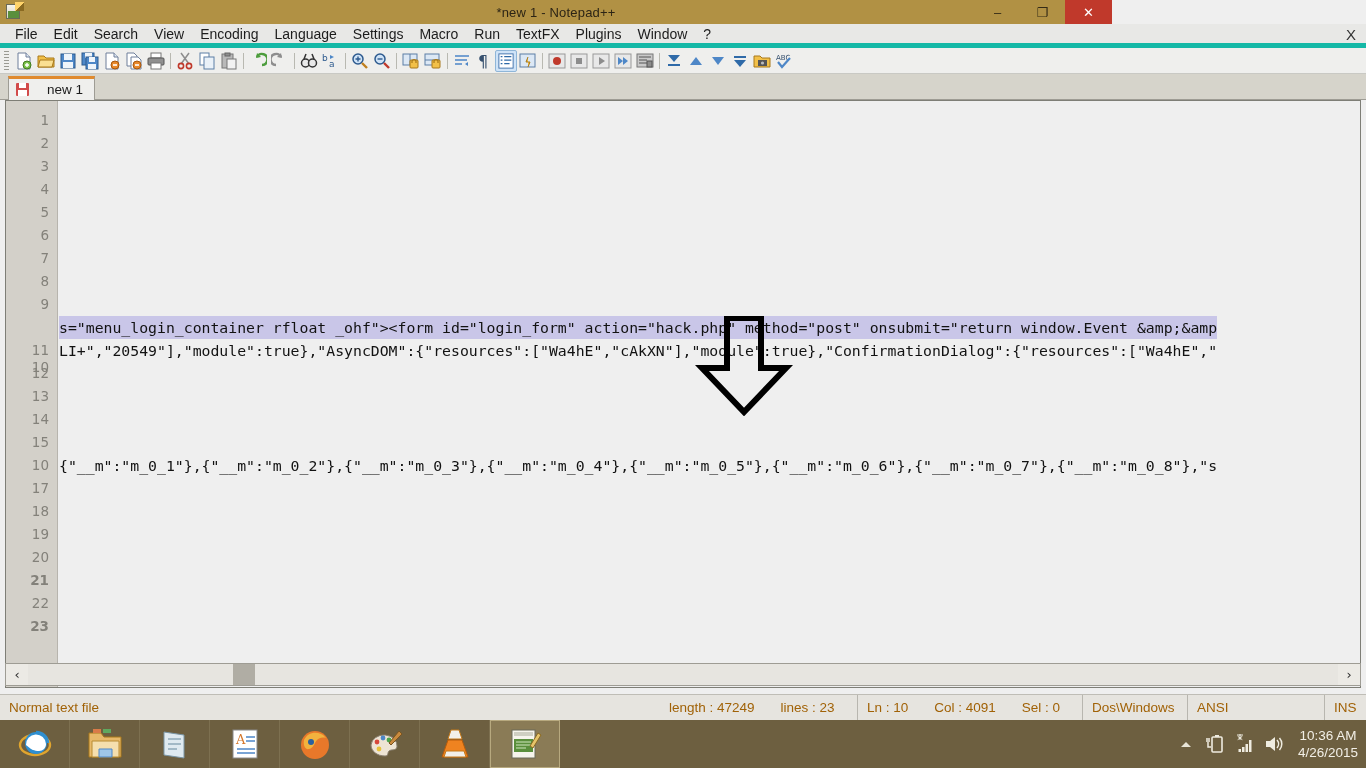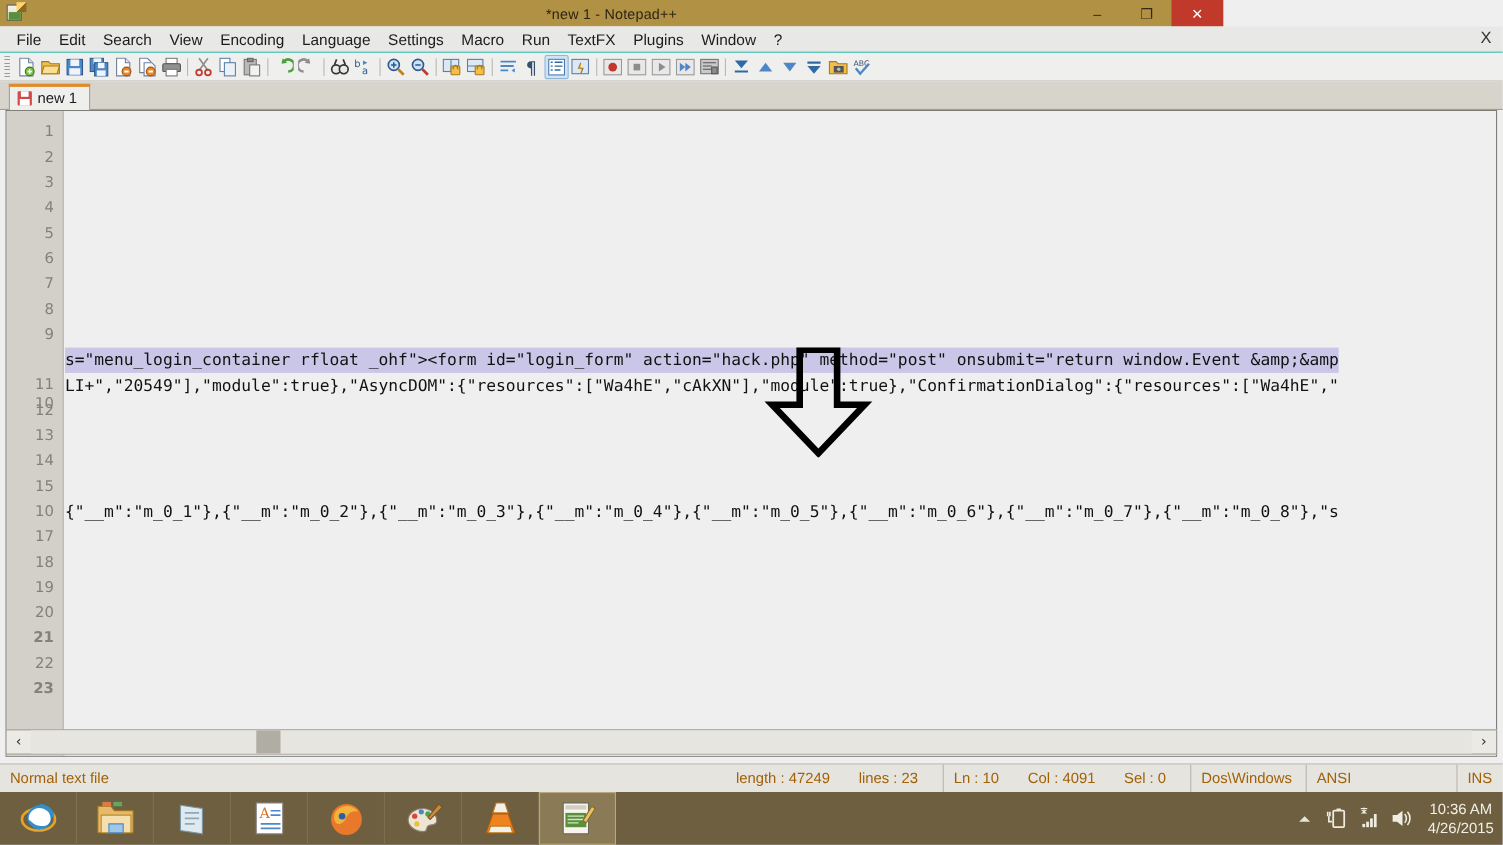--- a/index.html
+++ b/index.html
@@ -42,21 +42,21 @@
   .wbtn {
     width: 45px; height: 24px; display: flex; align-items: center; justify-content: center;
     color: #332a16; font-size: 13px; line-height: 1;
   }
   #win-buttons { position: absolute; right: 0; top: 0; display: flex; }
   #btn-close { background: #c0392b; color: #fff; width: 47px; }
 
   
   #menubar {
     position: absolute; left: 0; top: 24px; width: 1366px; height: 24px;
-    background: #e8e8e6; border-bottom: 1px solid #14b8a6;
+    background: #e8e8e6; border-bottom: 5px solid #14b8a6;
     display: flex; align-items: center; padding-left: 7px;
   }
   .menu-item {
     font-size: 14px; color: #1c1c1c; padding: 2px 8px; line-height: 18px;
     white-space: nowrap;
   }
   #menu-close-x {
     position: absolute; right: 10px; top: 2px; font-size: 15px; color: #333;
   }
 
@@ -82,21 +82,21 @@
   .tb-btn.active { background: #cfe3f7; border: 1px solid #8fb6d8; border-radius: 2px; }
   .tb-btn svg { display: block; }
 
   
   #tabbar {
     position: absolute; left: 0; top: 74px; width: 1366px; height: 26px;
     background: #d6d4cb; border-bottom: 1px solid #9e9c94;
   }
   #tab-new1 {
     position: absolute; left: 8px; top: 2px; height: 24px;
-    display: flex; align-items: center; gap: 5px;
+    display: flex; align-items: center; gap: 18px;
     padding: 0 11px 0 7px;
     background: #efefed;
     border-top: 3px solid #e08a2e;
     border-left: 1px solid #9e9c94; border-right: 1px solid #9e9c94;
     font-size: 13.5px; color: #1b1b1b;
   }
   .save-icon {
     width: 13px; height: 13px; background: #d24b4b; position: relative; flex: none;
     border-radius: 1px;
   }

